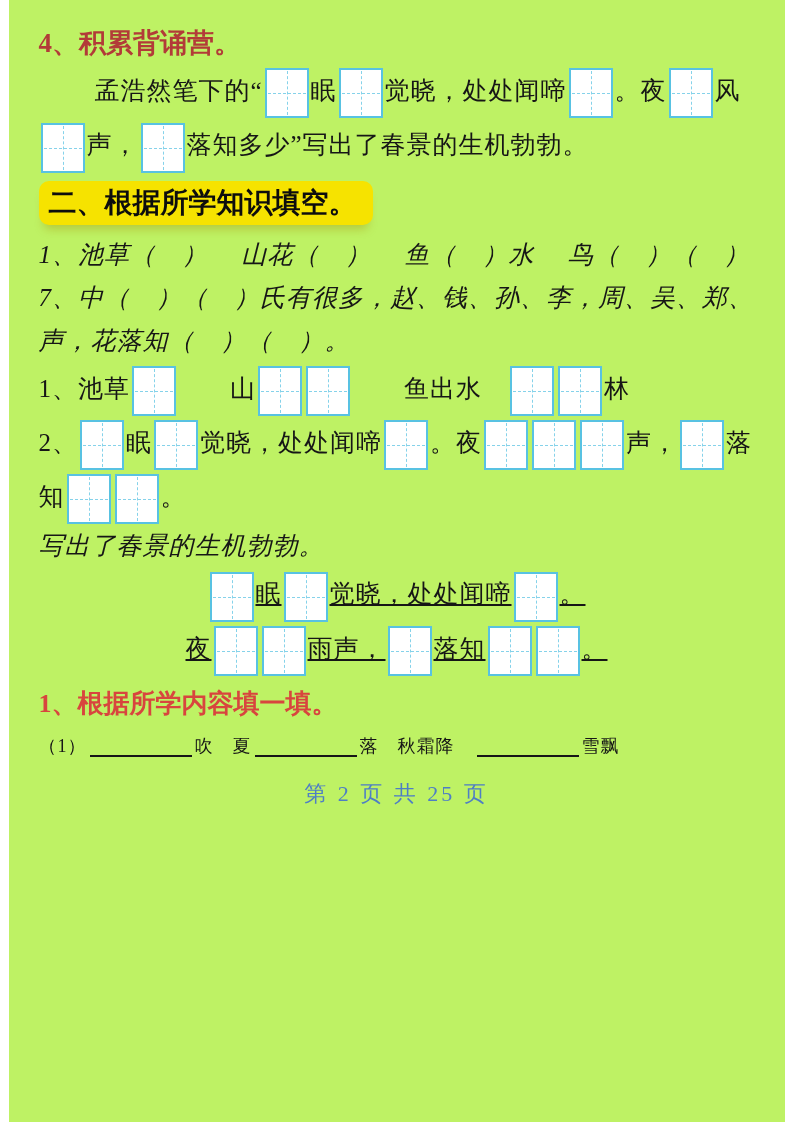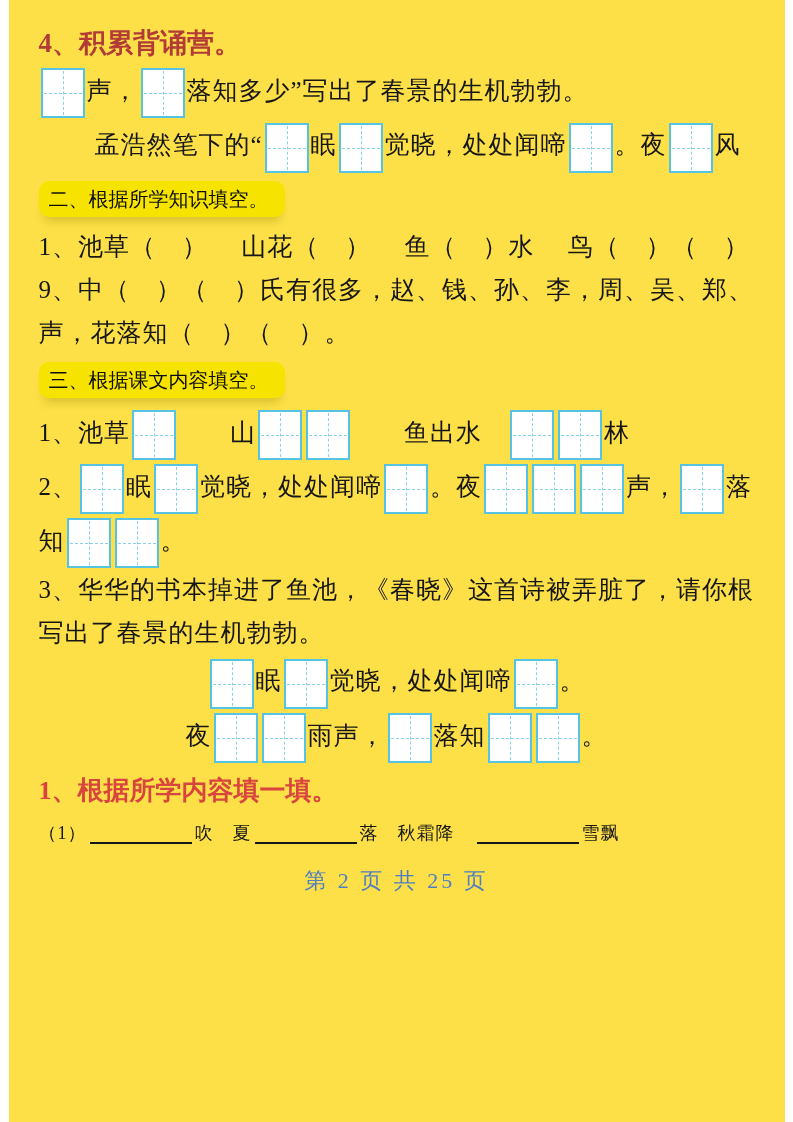--- a/index.html
+++ b/index.html
@@ -13,73 +13,74 @@
   }
   *{margin:0;padding:0;box-sizing:border-box;}
   html,body{background:#ffffff;}
   body{
     font-family:"Liberation Serif","DejaVu Serif",serif;
     color:var(--ink);
   }
   .page{
     width:776px;height:1122px;
     margin:0 auto;
-    background:#fde047;
+    background:#bef264;
     padding:24px 30px 0 30px;
     overflow:hidden;
     position:relative;
   }
   
   .red-heading{
     color:var(--heading-red);
     font-weight:bold;
     font-size:27px;
     line-height:38px;
     margin-bottom:2px;
   }
   .yellow-heading{
     margin:8px 0 8px 0;
     line-height:1;
   }
   .yellow-heading .hl{
     display:inline-block;
     background:var(--highlight-yellow);
     color:#0d0d0d;
-    font-weight:normal;
-    font-size:20px;
+    font-weight:bold;
+    font-size:28px;
     padding:8px 16px 8px 10px;
     border-radius:10px;
     box-shadow:0 9px 10px -5px rgba(170,150,10,.45);
   }
   .red-sub{
     color:var(--sub-red);
     font-weight:bold;
     font-size:26px;
     line-height:40px;
     margin-top:8px;
   }
   .text-line{
     font-size:25px;
     line-height:43px;
     letter-spacing:1px;
     white-space:nowrap;
+    font-style:italic;
   }
   .box-line{
     font-size:25px;
     line-height:53px;
     letter-spacing:1px;
     white-space:nowrap;
   }
   .blank-line{
     font-size:18px;
     line-height:44px;
     letter-spacing:1px;
     white-space:nowrap;
   }
-  .center{text-align:center;}
+  .center{text-align:center;text-decoration:underline;}
   
   .tzg{
     display:inline-block;
     width:44px;height:50px;
     border:2px solid var(--box-border);
     background:#fff;
     vertical-align:middle;
     position:relative;
     margin:0 2px;
   }
@@ -109,31 +110,29 @@
     line-height:32px;
     font-family:"Liberation Serif","DejaVu Serif",serif;
   }
 </style>
 </head>
 <body>
 
 <div class="page">
   <main>
       <div class="red-heading"><span>4、积累背诵营。</span></div>
+      <div class="box-line" style="padding-left: 56px;"><span>孟浩然笔下的“</span><span class="tzg"></span><span>眠</span><span class="tzg"></span><span>觉晓，处处闻啼</span><span class="tzg"></span><span>。夜</span><span class="tzg"></span><span>风</span></div>
       <div class="box-line"><span class="tzg"></span><span>声，</span><span class="tzg"></span><span>落知多少”写出了春景的生机勃勃。</span></div>
-      <div class="box-line" style="padding-left: 56px;"><span>孟浩然笔下的“</span><span class="tzg"></span><span>眠</span><span class="tzg"></span><span>觉晓，处处闻啼</span><span class="tzg"></span><span>。夜</span><span class="tzg"></span><span>风</span></div>
       <div class="yellow-heading"><span class="hl">二、根据所学知识填空。</span></div>
       <div class="text-line"><span>1、池草（　）　 山花（　）　 鱼（　）水　 鸟（　）（　）</span></div>
-      <div class="text-line"><span>9、中（　）（　）氏有很多，赵、钱、孙、李，周、吴、郑、</span></div>
+      <div class="text-line"><span>7、中（　）（　）氏有很多，赵、钱、孙、李，周、吴、郑、</span></div>
       <div class="text-line"><span>声，花落知（　）（　）。</span></div>
-      <div class="yellow-heading"><span class="hl">三、根据课文内容填空。</span></div>
       <div class="box-line"><span>1、池草</span><span class="tzg"></span><span>　　山</span><span class="tzg"></span><span class="tzg"></span><span>　　鱼出水　</span><span class="tzg"></span><span class="tzg"></span><span>林</span></div>
       <div class="box-line"><span>2、</span><span class="tzg"></span><span>眠</span><span class="tzg"></span><span>觉晓，处处闻啼</span><span class="tzg"></span><span>。夜</span><span class="tzg"></span><span class="tzg"></span><span class="tzg"></span><span>声，</span><span class="tzg"></span><span>落</span></div>
       <div class="box-line"><span>知</span><span class="tzg"></span><span class="tzg"></span><span>。</span></div>
-      <div class="text-line"><span>3、华华的书本掉进了鱼池，《春晓》这首诗被弄脏了，请你根</span></div>
       <div class="text-line"><span>写出了春景的生机勃勃。</span></div>
       <div class="box-line center"><span class="tzg"></span><span>眠</span><span class="tzg"></span><span>觉晓，处处闻啼</span><span class="tzg"></span><span>。</span></div>
       <div class="box-line center"><span>夜</span><span class="tzg"></span><span class="tzg"></span><span>雨声，</span><span class="tzg"></span><span>落知</span><span class="tzg"></span><span class="tzg"></span><span>。</span></div>
       <div class="red-sub"><span>1、根据所学内容填一填。</span></div>
       <div class="blank-line"><span>（1）</span><span class="blank"></span><span>吹　夏</span><span class="blank"></span><span>落　秋霜降　</span><span class="blank"></span><span>雪飘</span></div>
     </main>
   <div class="footer">
     <span>第 2 页 共 25 页</span>
   </div>
 </div>

